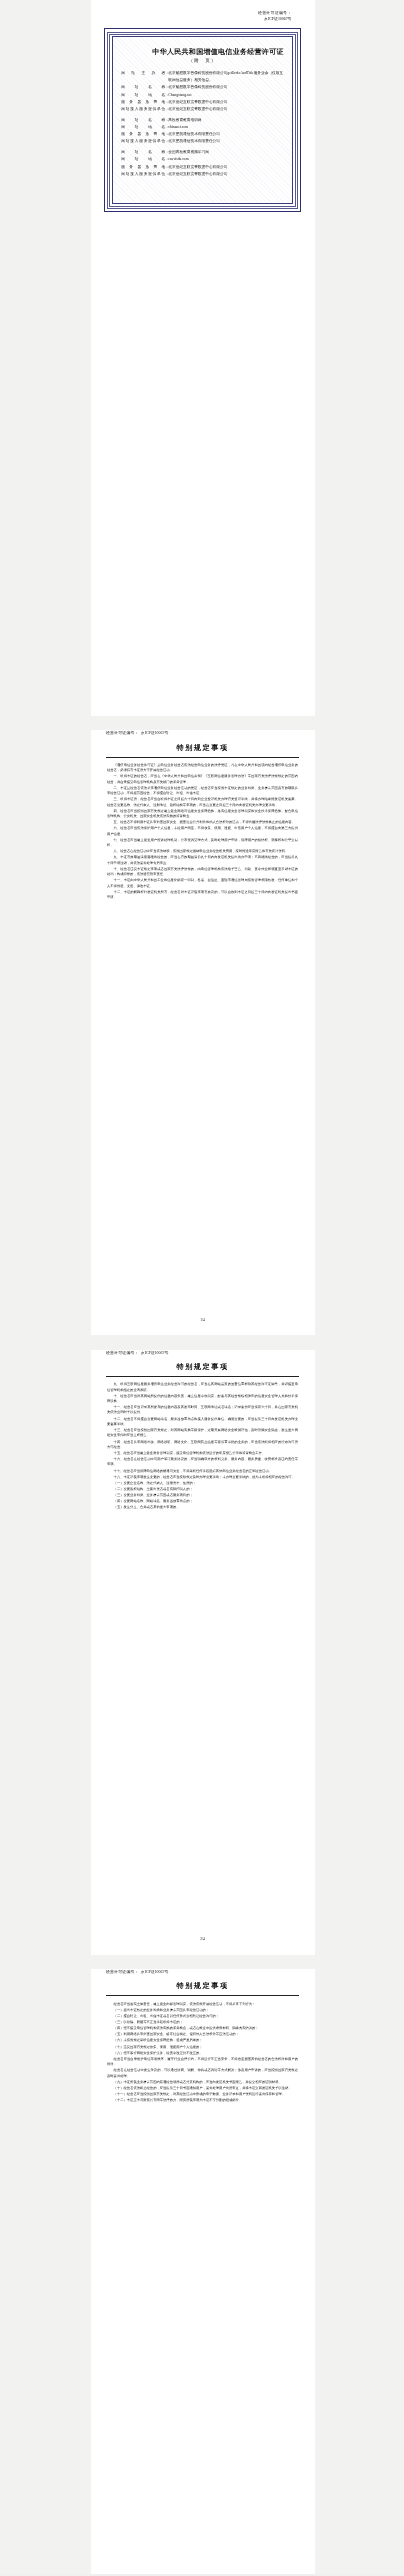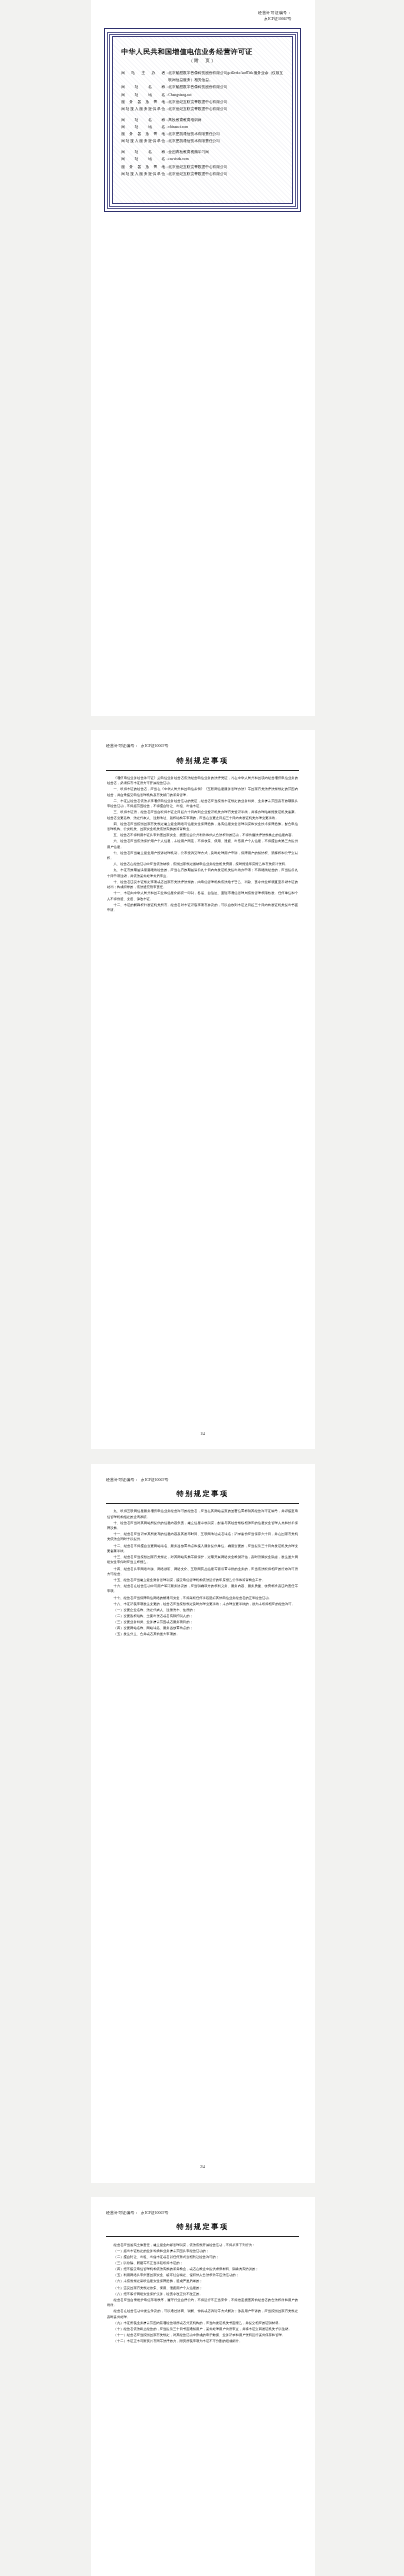--- a/index.html
+++ b/index.html
@@ -45,42 +45,42 @@
   .cert-inner{
     border:0.5px solid #3a3c7a;
     margin:4.6px;
     padding:9.3px 8.2px 12.4px 8.2px;
     min-height:144px;
     position:relative;
     background:
       repeating-linear-gradient(45deg, rgba(58,60,122,0.035) 0 1px, transparent 1px 3.1px);
   }
   .cert-title{
-    text-align:left;
+    text-align:right;
     font-size:7px;
     font-weight:bold;
     color:#111;
     letter-spacing:0.3px;
     margin-bottom:1px;
   }
   .cert-sub{
     text-align:center;
     font-size:4.6px;
     color:#111;
     margin-bottom:7.2px;
     letter-spacing:1px;
   }
   .cert-rows{font-size:3.7px;color:#111;line-height:1.95;}
   .cert-row{display:flex;}
   .cert-row .k{width:44px;flex:none;text-align:justify;text-align-last:justify;}
   .cert-row .sep{width:3.1px;flex:none;}
   .cert-row .v{flex:1;}
   .cert-gap{height:3.6px;}
   
-  .pc{height:719px;padding-top:13px;}
+  .pc{height:605px;padding-top:0;}
   .hdr{
     display:flex;
     align-items:flex-end;
     padding:0 15.5px;
     font-size:3.9px;
     color:#111;
   }
   .hdr .lbl{letter-spacing:0.2px;}
   .hdr .val{margin-left:2.1px;}
   .page-title{

